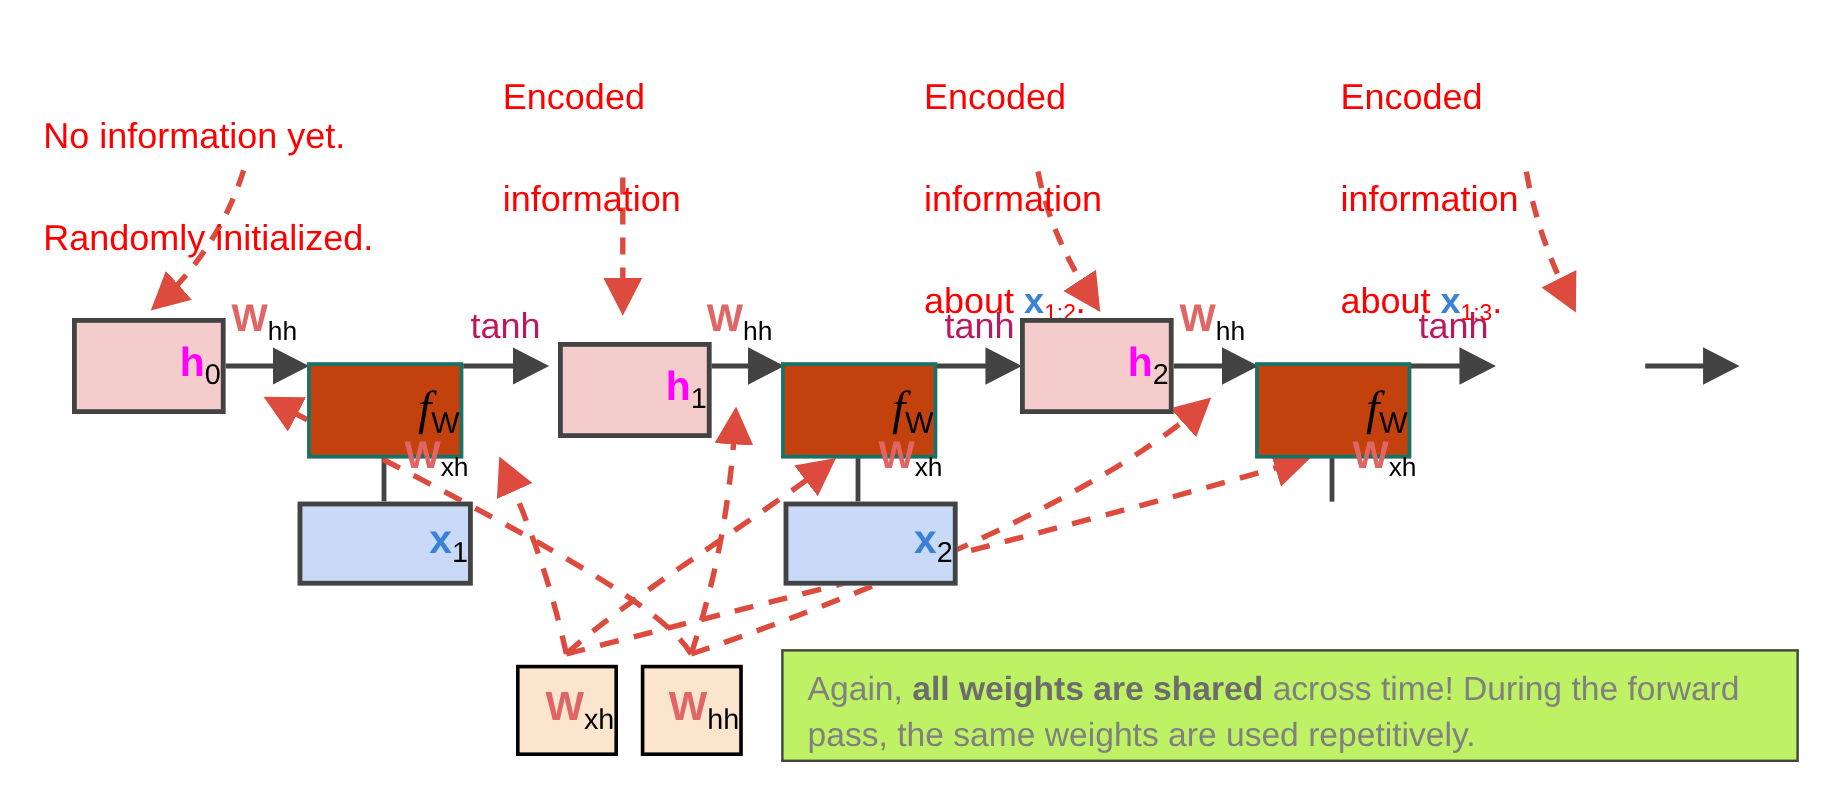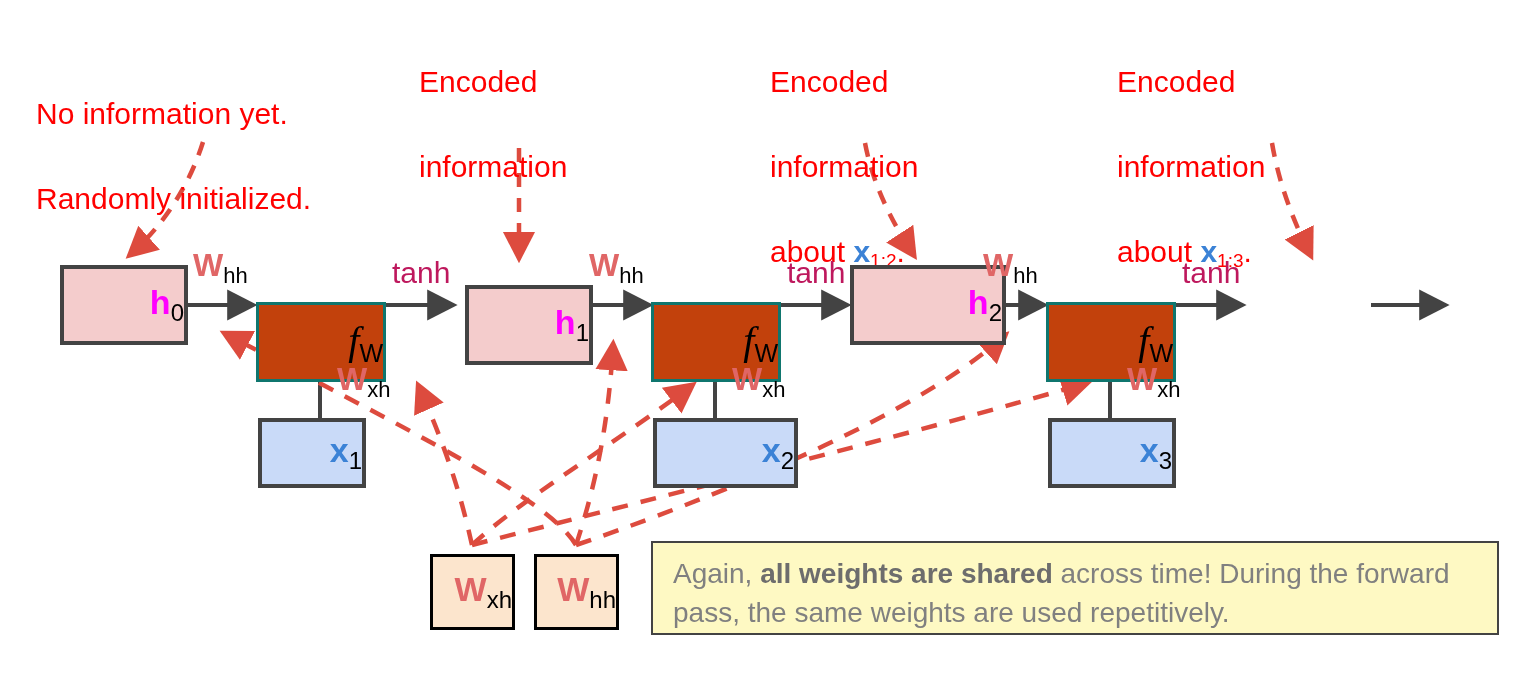--- a/index.html
+++ b/index.html
@@ -130,21 +130,21 @@
     font-size: 30px;
     color: #be185d;
     line-height: 1;
     white-space: nowrap;
   }
 
   
   .note {
     position: absolute;
     box-sizing: border-box;
-    background: #fef9c3;
+    background: #bef264;
     border: 2px solid #434343;
     color: #808080;
     font-size: 28px;
     line-height: 1.38;
     padding: 12px 18px 10px 20px;
   }
   .note b { color: #6d6d6d; }
 </style>
 </head>
 <body>
@@ -220,48 +220,45 @@
   </div>
 
   <div class="box box-h" style="left:60px; top:265px; width:128px; height:80px;">
     <span class="lbl"><span class="base h-base">h</span><span class="sub">0</span></span>
   </div>
 
   <div class="box box-h" style="left:465px; top:265px; width:128px; height:80px;margin-top:20px;">
     <span class="lbl"><span class="base h-base">h</span><span class="sub">1</span></span>
   </div>
 
-  <div class="box box-h" style="left:850px; top:265px; width:156px; height:80px;">
+  <div class="box box-h" style="left:850px; top:265px; width:128px; height:80px;">
     <span class="lbl"><span class="base h-base">h</span><span class="sub">2</span></span>
   </div>
 
 
   <div class="box box-f" style="left:256px; top:265px; width:130px; height:80px;">
     <span class="lbl-f"><span class="fbase">f</span><span class="sub">W</span></span>
   </div>
 
   <div class="box box-f" style="left:651px; top:265px; width:130px; height:80px;">
     <span class="lbl-f"><span class="fbase">f</span><span class="sub">W</span></span>
   </div>
 
   <div class="box box-f" style="left:1046px; top:265px; width:130px; height:80px;">
     <span class="lbl-f"><span class="fbase">f</span><span class="sub">W</span></span>
   </div>
 
-  <div class="box box-x" style="left:258px; top:418px; width:108px; height:70px;">
+  <div class="box box-x" style="left:248px; top:418px; width:146px; height:70px;">
     <span class="lbl"><span class="base x-base">x</span><span class="sub">1</span></span>
   </div>
 
   <div class="box box-x" style="left:653px; top:418px; width:145px; height:70px;">
     <span class="lbl"><span class="base x-base">x</span><span class="sub">2</span></span>
   </div>
 
-  <div class="box box-x" style="left:1048px; top:418px; width:128px; height:70px;">
-    <span class="lbl"><span class="base x-base">x</span><span class="sub">3</span></span>
-  </div>
 
   <div class="wlabel" style="left:193px; top:249px;"><span class="base">W</span><span class="sub">hh</span></div>
 
   <div class="wlabel" style="left:589px; top:249px;"><span class="base">W</span><span class="sub">hh</span></div>
 
   <div class="wlabel" style="left:983px; top:249px;"><span class="base">W</span><span class="sub">hh</span></div>
 
   <div class="wlabel" style="left:337px; top:363px;"><span class="base">W</span><span class="sub">xh</span></div>
 
   <div class="wlabel" style="left:732px; top:363px;"><span class="base">W</span><span class="sub">xh</span></div>

